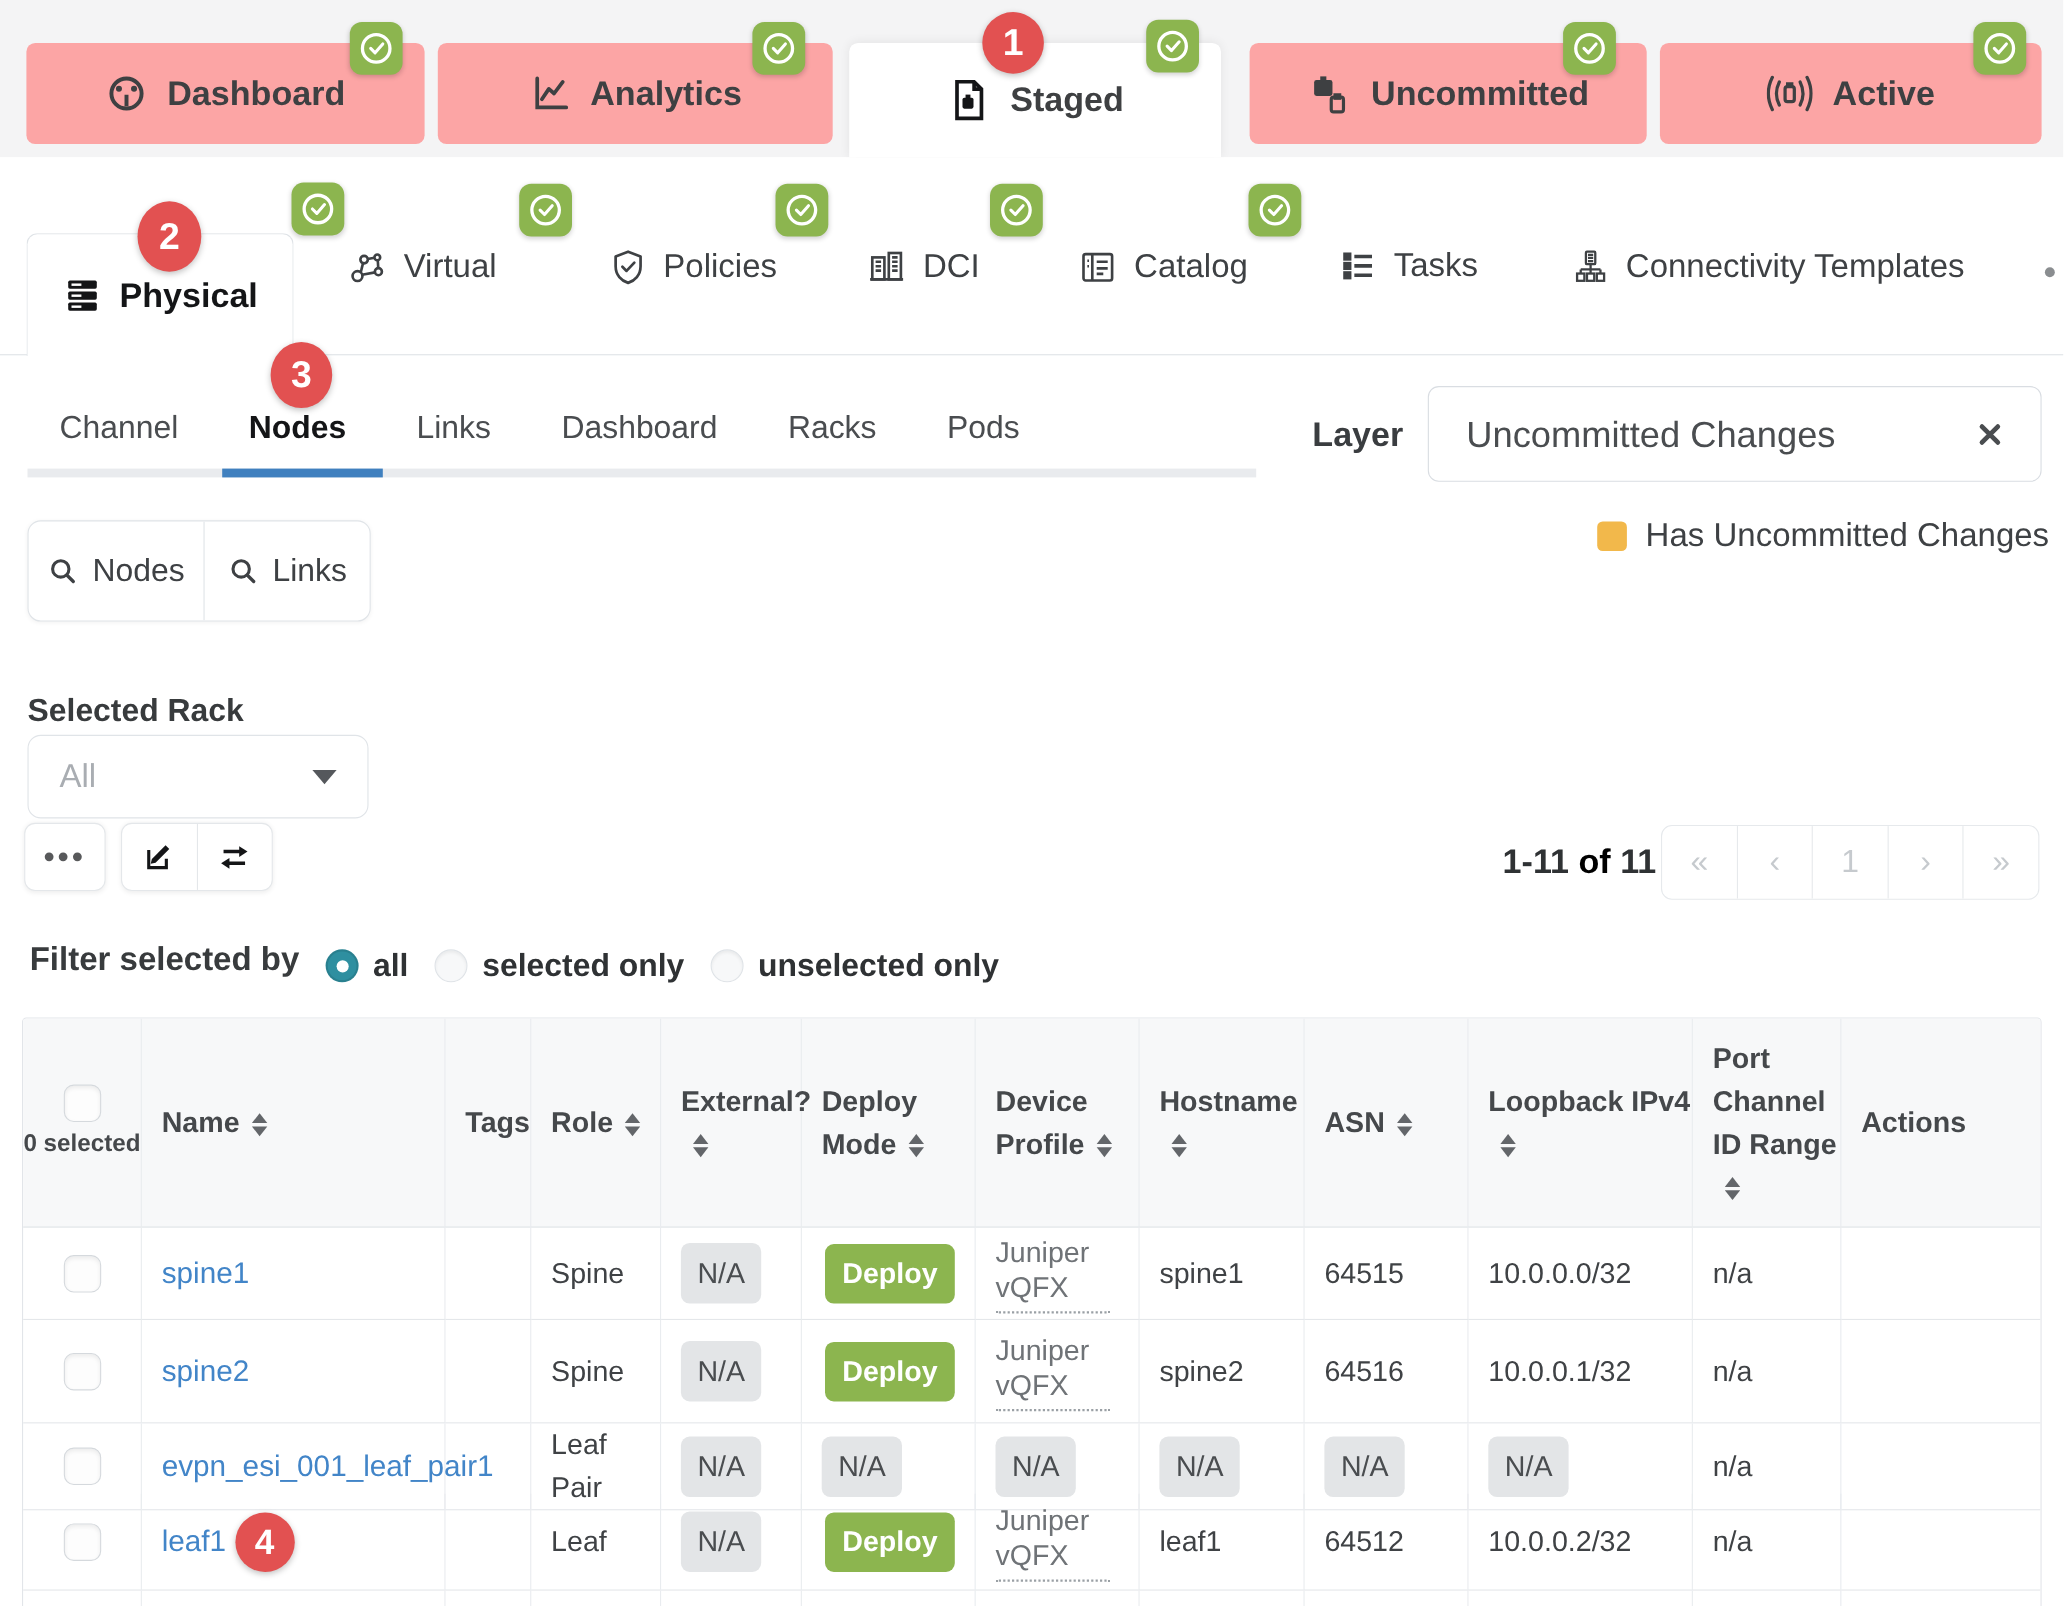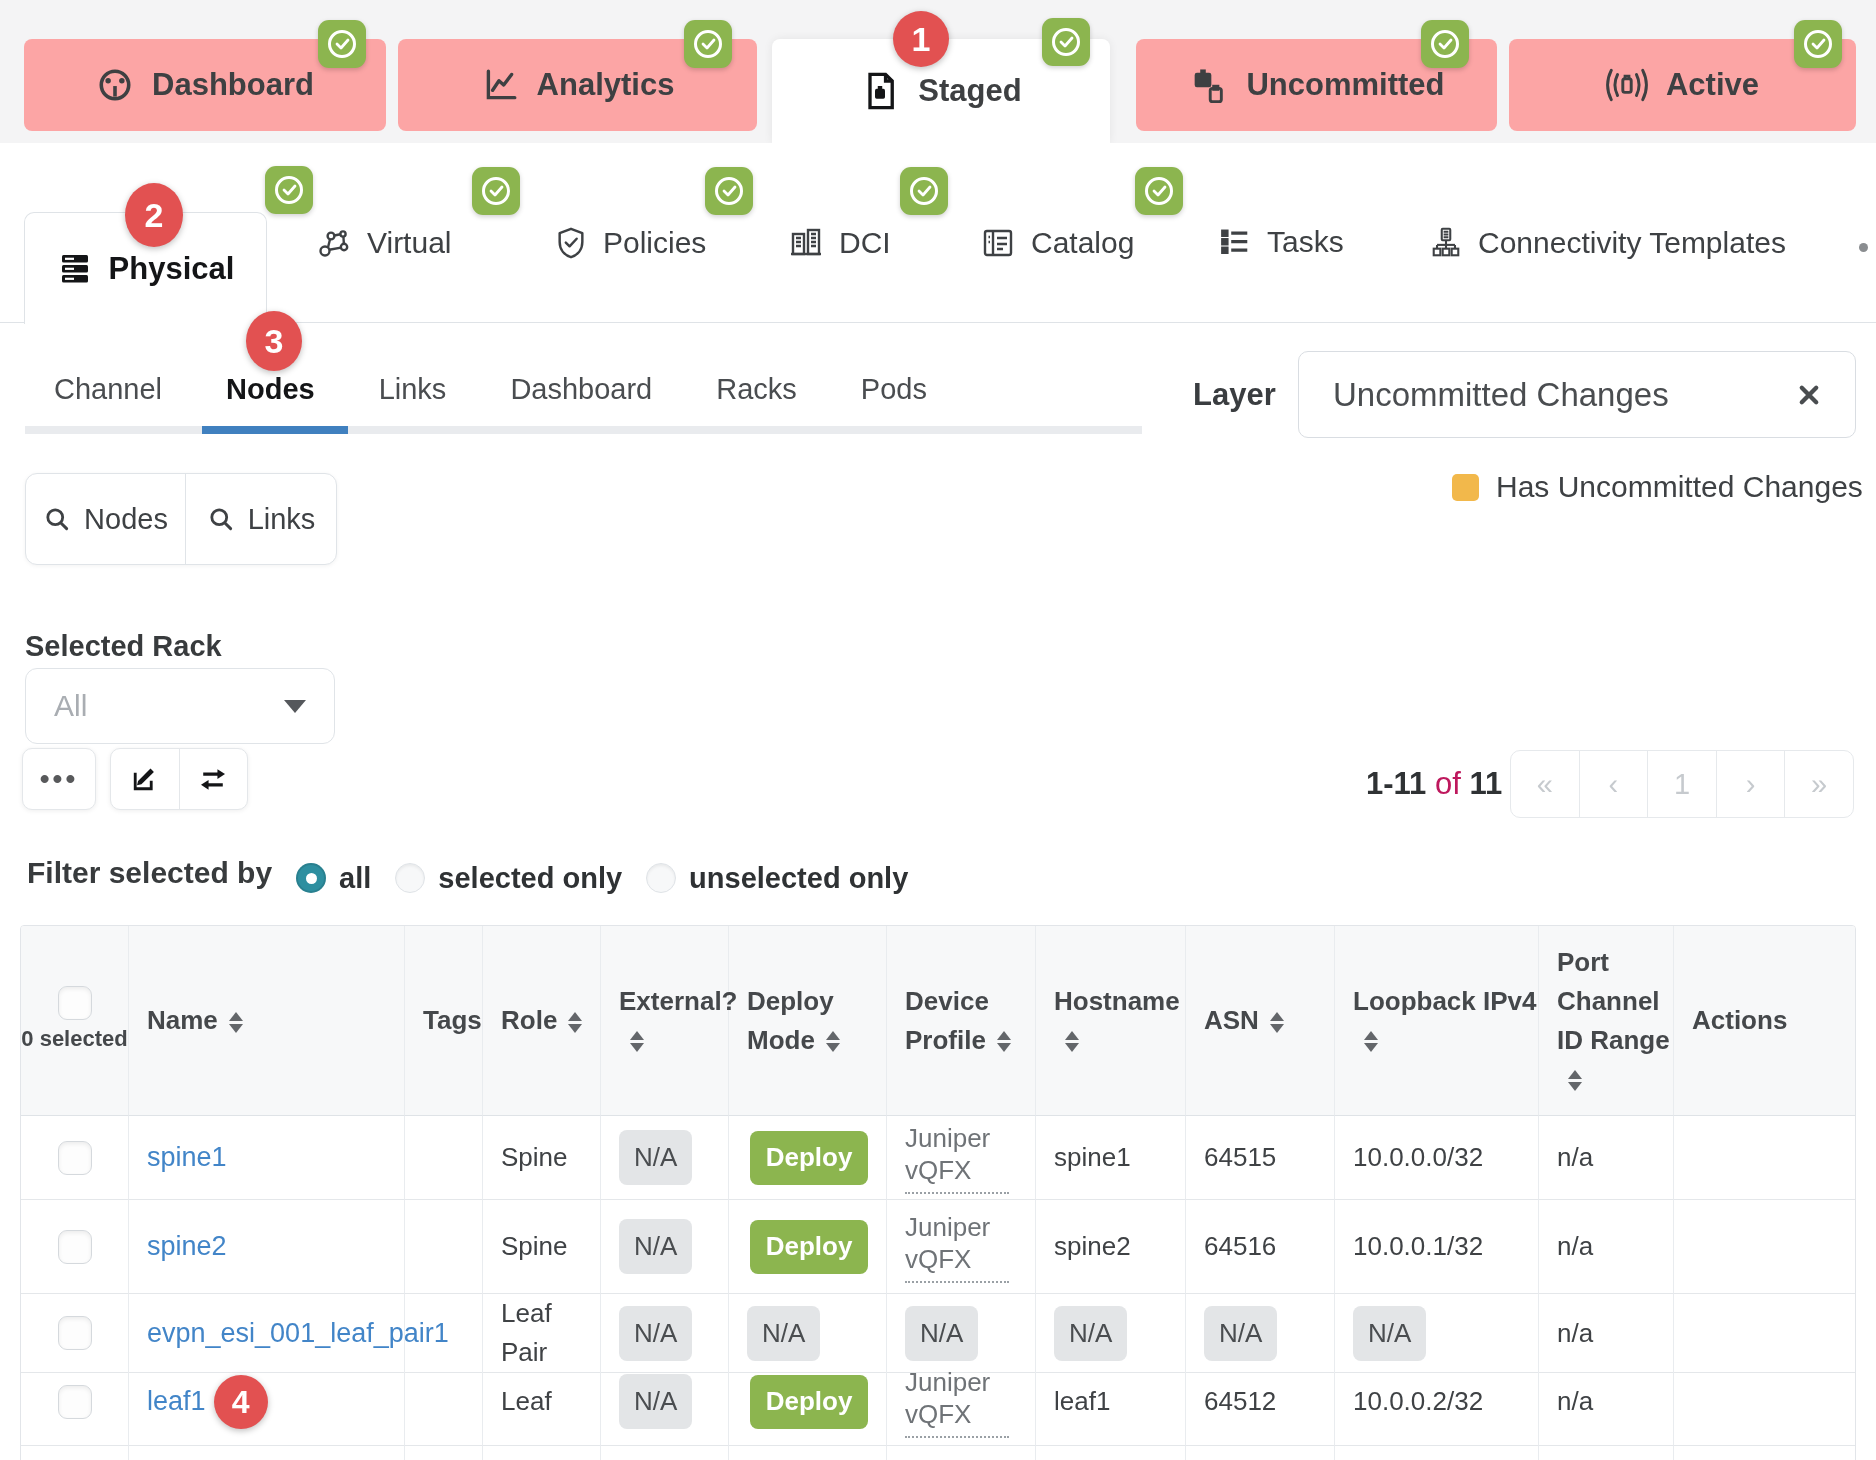--- a/index.html
+++ b/index.html
@@ -64,21 +64,21 @@
   .tool-btn{position:absolute;background:#fff;border:1px solid #e4e7ea;border-radius:10px;
     box-shadow:0 1px 5px rgba(0,0,0,.07);display:flex;align-items:center;justify-content:center;cursor:pointer}
   .tool-more{left:22px;top:748px;width:74px;height:62px;font-size:28px;letter-spacing:3px;color:#58595b;font-weight:bold}
   .tool-group{position:absolute;left:110px;top:748px;width:138px;height:62px;background:#fff;
     border:1px solid #e4e7ea;border-radius:10px;box-shadow:0 1px 5px rgba(0,0,0,.07);display:flex;overflow:hidden}
   .tool-cell{flex:1;display:flex;align-items:center;justify-content:center;cursor:pointer}
   .tool-cell:first-child{border-right:1px solid #e4e7ea}
   
   .page-range{position:absolute;left:1366px;top:766px;font-size:31px;color:#2f3234}
   .page-range b{font-weight:bold}
-  .page-range .of{color:#be185d;font-weight:normal}
+  .page-range .of{color:#000000;font-weight:bold}
   .pager{position:absolute;left:1510px;top:750px;width:344px;height:68px;background:#fff;
     border:1px solid #e6e9ec;border-radius:10px;display:flex;overflow:hidden}
   .pager .pcell{flex:1;display:flex;align-items:center;justify-content:center;
     font-size:29px;color:#c6cace;cursor:pointer}
   .pager .pcell + .pcell{border-left:1px solid #e6e9ec}
   
   .filter-row{position:absolute;left:27px;top:856px;display:flex;height:44px}
   .filter-label{font-size:30px;font-weight:bold;color:#383b3d}
   .fopt{display:flex;align-items:center;gap:13px;margin-left:24px;cursor:pointer}
   .radio{width:30px;height:30px;border-radius:50%;background:#f7f8f9;border:1px solid #dfe3e7;

